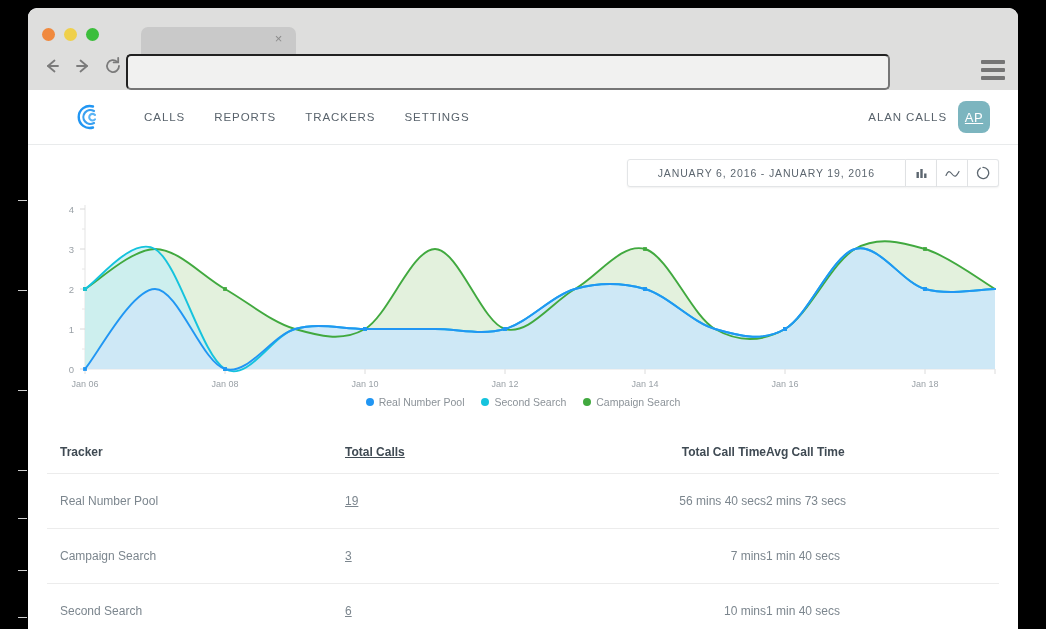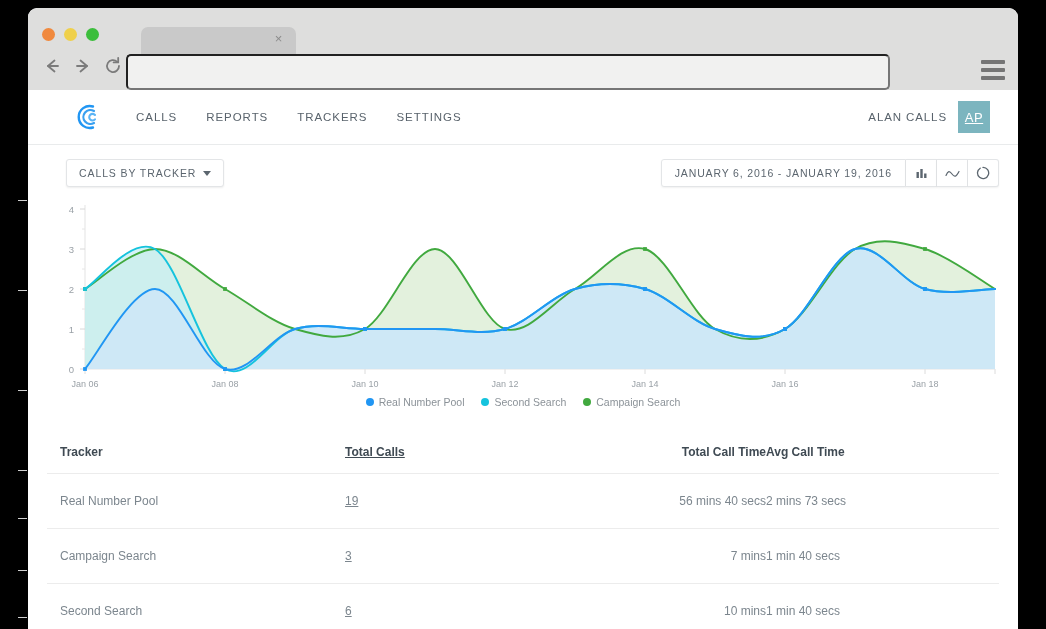--- a/index.html
+++ b/index.html
@@ -49,48 +49,48 @@
   }
   .hamburger{position:absolute;right:13px;top:10px;width:24px;}
   .ham-line{height:4px;background:#757575;border-radius:1px;margin-bottom:4px;}
 
   
   .app{position:absolute;left:0;top:82px;width:990px;height:539px;background:#fff;}
   .appheader{
     position:relative;height:54px;border-bottom:1px solid #e9ebec;background:#fff;
   }
   .logo{position:absolute;left:45px;top:10px;width:34px;height:34px;}
-  .mainnav{position:absolute;left:108px;top:0;height:54px;display:flex;align-items:center;gap:29px;}
+  .mainnav{position:absolute;left:116px;top:0;height:54px;display:flex;align-items:center;gap:29px;}
   .navitem{
     font-size:11.5px;letter-spacing:.95px;color:#59636c;font-weight:400;
     cursor:pointer;
   }
   .userwrap{position:absolute;right:28px;top:0;height:54px;display:flex;align-items:center;gap:11px;}
   .username{font-size:11.5px;letter-spacing:.9px;color:#59636c;}
   .avatar{
-    width:32px;height:32px;background:#7cb5bf;color:#fff;border-radius:0;
+    width:32px;height:32px;background:#7cb5bf;color:#fff;border-radius:8px;
     font-size:13px;letter-spacing:.5px;display:flex;align-items:center;justify-content:center;text-decoration:underline;
   }
 
   
   .toolbar{position:relative;height:56px;}
   .chip{
     position:absolute;left:38px;top:14px;height:26px;padding:0 12px;
     background:#fff;border:1px solid #e3e5e7;border-radius:3px;
     box-shadow:0 1px 2px rgba(0,0,0,.07);
     display:flex;align-items:center;gap:7px;
     font-size:10.5px;letter-spacing:.9px;color:#5c666f;cursor:pointer;
   }
   .caret{
     width:0;height:0;border-left:4px solid transparent;border-right:4px solid transparent;
     border-top:5px solid #5c666f;
   }
   .rightgroup{position:absolute;right:19px;top:14px;display:flex;align-items:stretch;}
   .daterange{
-    height:26px;padding:0 13px;background:#fff;border:1px solid #e3e5e7;border-radius:3px 0 0 3px;
+    height:26px;padding:0 30px;background:#fff;border:1px solid #e3e5e7;border-radius:3px 0 0 3px;
     display:flex;align-items:center;font-size:10.5px;letter-spacing:.85px;color:#5c666f;
     box-shadow:0 1px 2px rgba(0,0,0,.06);cursor:pointer;
   }
   .iconbtn{
     width:30px;height:26px;background:#fff;border:1px solid #e3e5e7;border-left:none;
     display:flex;align-items:center;justify-content:center;cursor:pointer;
     box-shadow:0 1px 2px rgba(0,0,0,.06);
   }
   .iconbtn:last-child{border-radius:0 3px 3px 0;}
 
@@ -193,24 +193,20 @@
           <div class="navitem">TRACKERS</div>
           <div class="navitem">SETTINGS</div>
         </div>
         <div class="userwrap">
           <div class="username">ALAN CALLS</div>
           <div class="avatar">AP</div>
         </div>
       </div>
 
       <div class="toolbar">
-        <div class="chip">
-          <span>CALLS BY TRACKER</span>
-          <span class="caret"></span>
-        </div>
         <div class="rightgroup">
           <div class="daterange">JANUARY 6, 2016 - JANUARY 19, 2016</div>
           <div class="iconbtn">
             <svg width="13" height="13" viewBox="0 0 13 13">
               <rect x="1.5" y="5" width="2.4" height="6" fill="#5c666f"></rect>
               <rect x="5.3" y="2" width="2.4" height="9" fill="#5c666f"></rect>
               <rect x="9.1" y="6.5" width="2.4" height="4.5" fill="#5c666f"></rect>
             </svg>
           </div>
           <div class="iconbtn">

